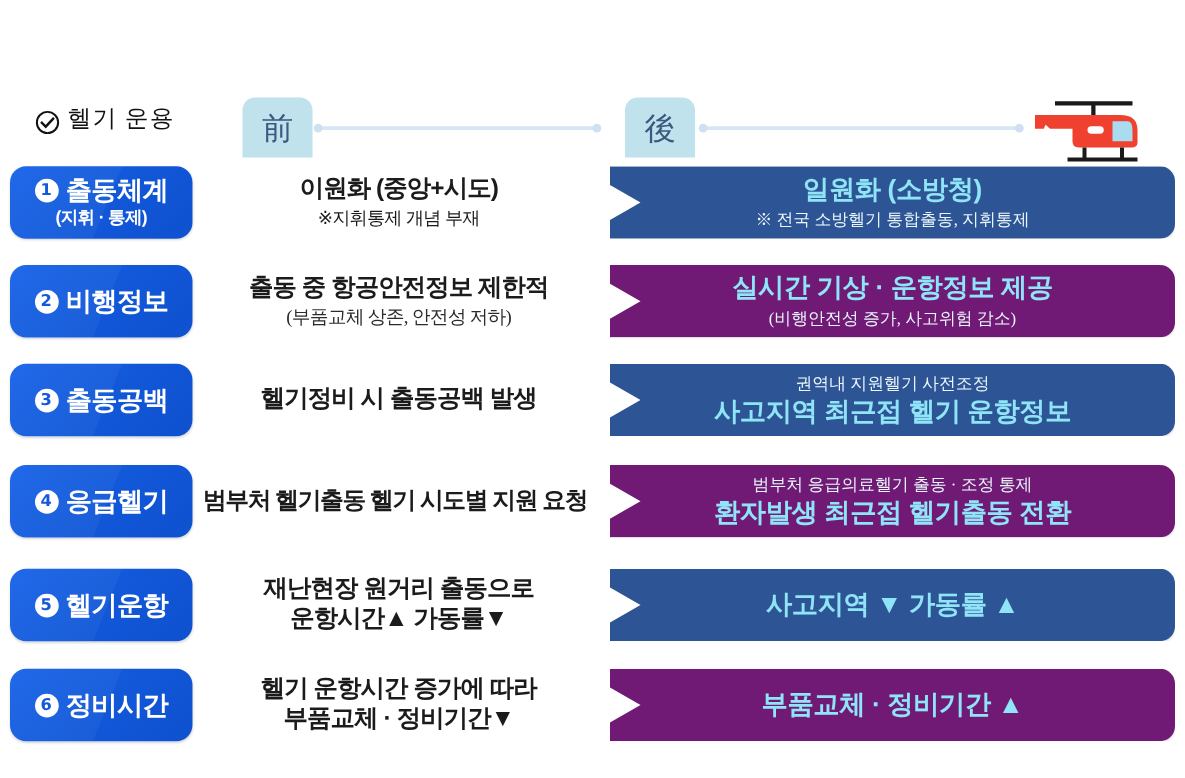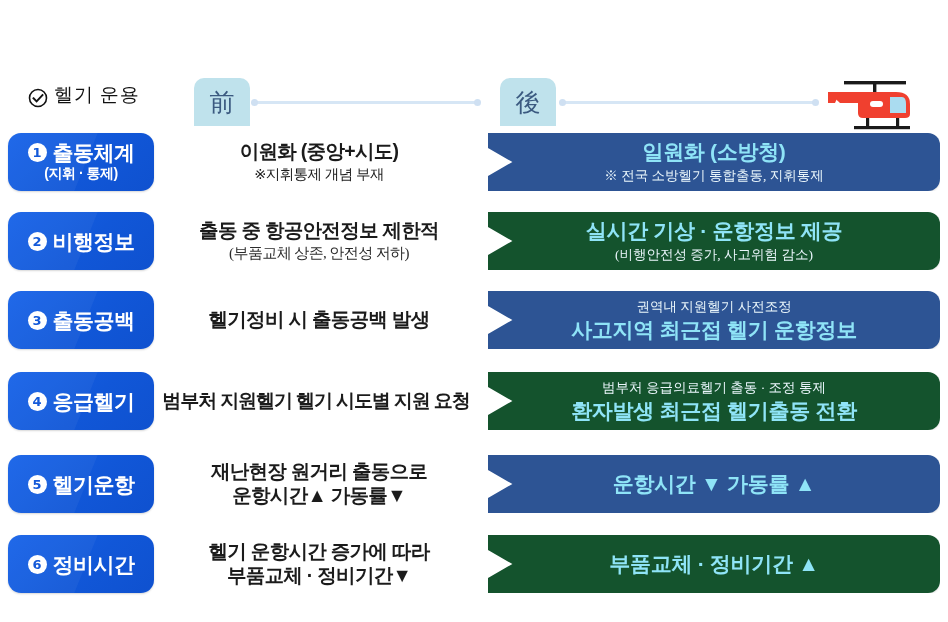--- a/index.html
+++ b/index.html
@@ -246,21 +246,21 @@
     justify-content: center;
     text-align: center;
     box-shadow: 0 1px 2px rgba(0,0,0,0.13);
     clip-path: polygon(
       0% 0%, 100% 0%, 100% 100%, 0% 100%,
       0% 74%, 5.4% 50%, 0% 26%
     );
     z-index: 1;
   }
   .after-banner.navy { background: #2d5494; }
-  .after-banner.teal { background: #14532d; align-items: center; }
+  .after-banner.teal { background: #701a75; align-items: center; }
 
   .after-main {
     font-size: 21px;
     font-weight: bold;
     color: #8fe4f7;
     letter-spacing: -0.3px;
     white-space: nowrap;
     line-height: 1.2;
   }
   .after-sub {
@@ -368,41 +368,41 @@
   </div>
 
   <div class="row" id="row-4">
     <div class="cat-pill">
       <div class="cat-main">
         <span class="cat-num">4</span>
         <span class="cat-text">응급헬기</span>
       </div>
     </div>
     <div class="before-cell wide">
-      <div class="before-main tight">범부처 지원헬기 헬기 시도별 지원 요청</div>
+      <div class="before-main tight">범부처 헬기출동 헬기 시도별 지원 요청</div>
     </div>
     <div class="after-banner teal">
       <div class="after-sub top">범부처 응급의료헬기 출동 · 조정 통제</div>
       <div class="after-main">환자발생 최근접 헬기출동 전환</div>
     </div>
   </div>
 
   <div class="row" id="row-5">
     <div class="cat-pill">
       <div class="cat-main">
         <span class="cat-num">5</span>
         <span class="cat-text">헬기운항</span>
       </div>
     </div>
     <div class="before-cell">
       <div class="before-main">재난현장 원거리 출동으로</div>
       <div class="before-main">운항시간▲  가동률▼</div>
     </div>
     <div class="after-banner navy">
-      <div class="after-main">운항시간 ▼  가동률 ▲</div>
+      <div class="after-main">사고지역 ▼  가동률 ▲</div>
     </div>
   </div>
 
   <div class="row" id="row-6">
     <div class="cat-pill">
       <div class="cat-main">
         <span class="cat-num">6</span>
         <span class="cat-text">정비시간</span>
       </div>
     </div>

